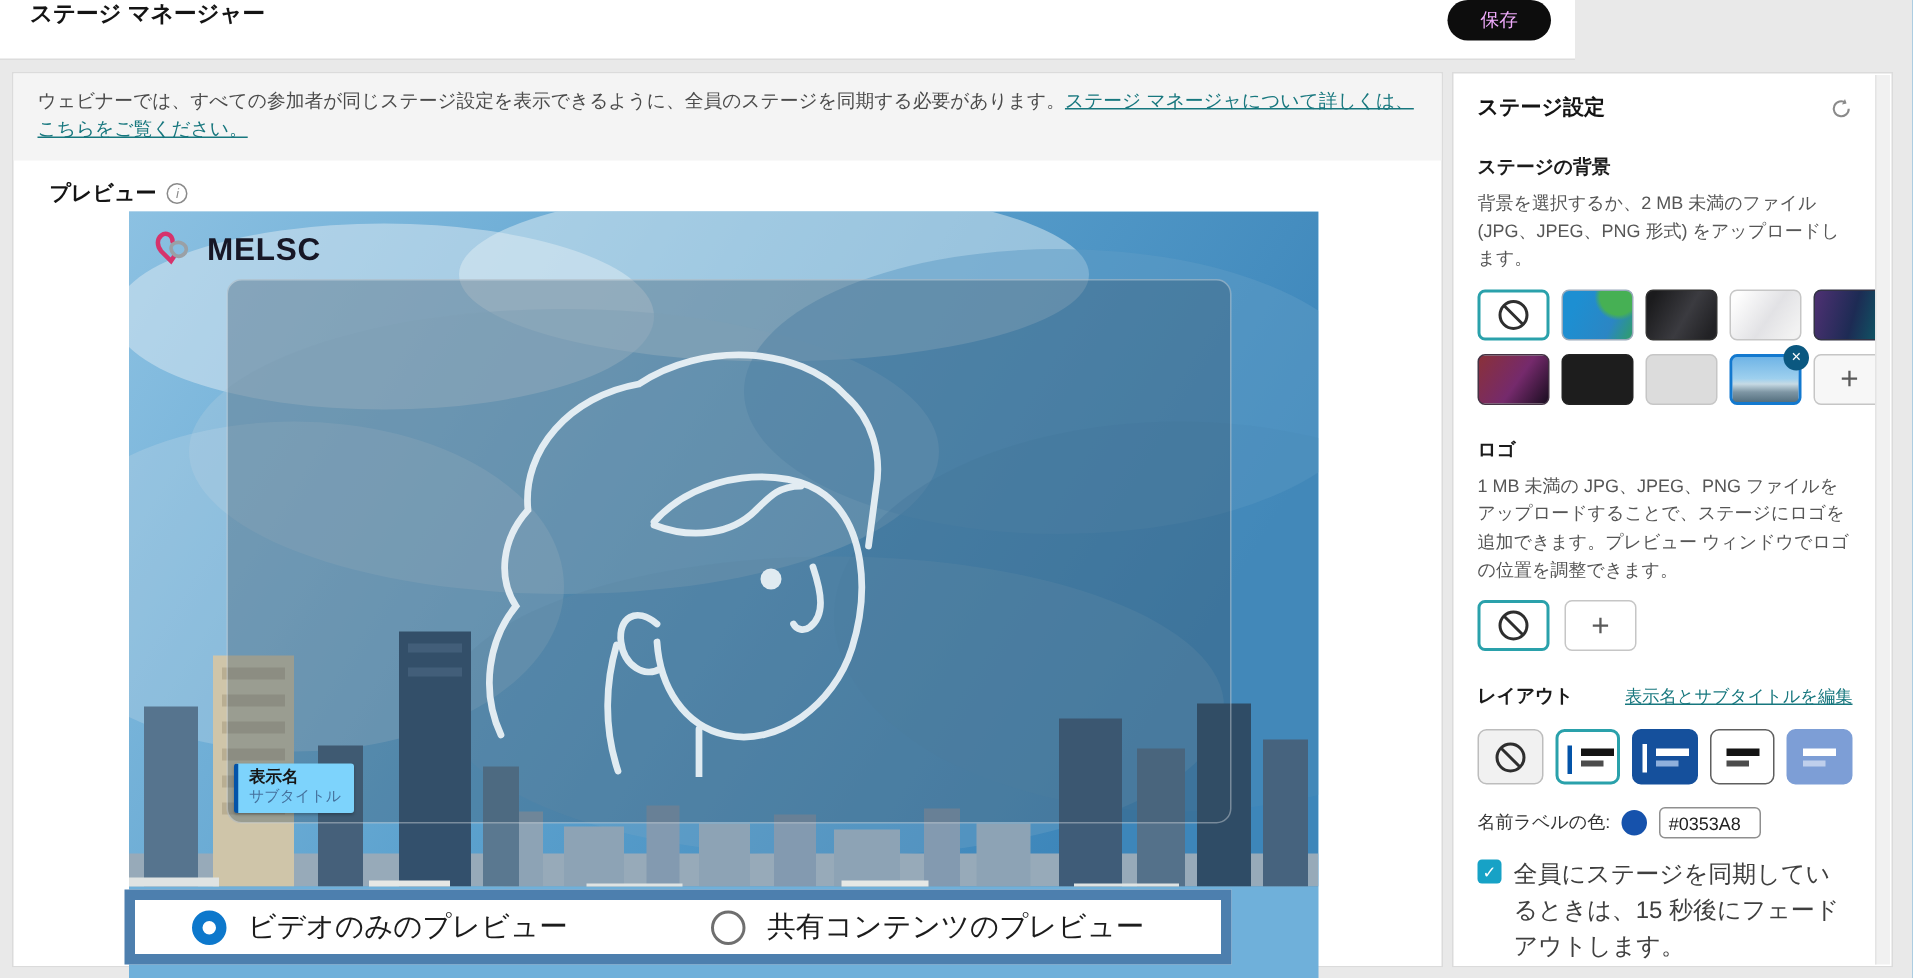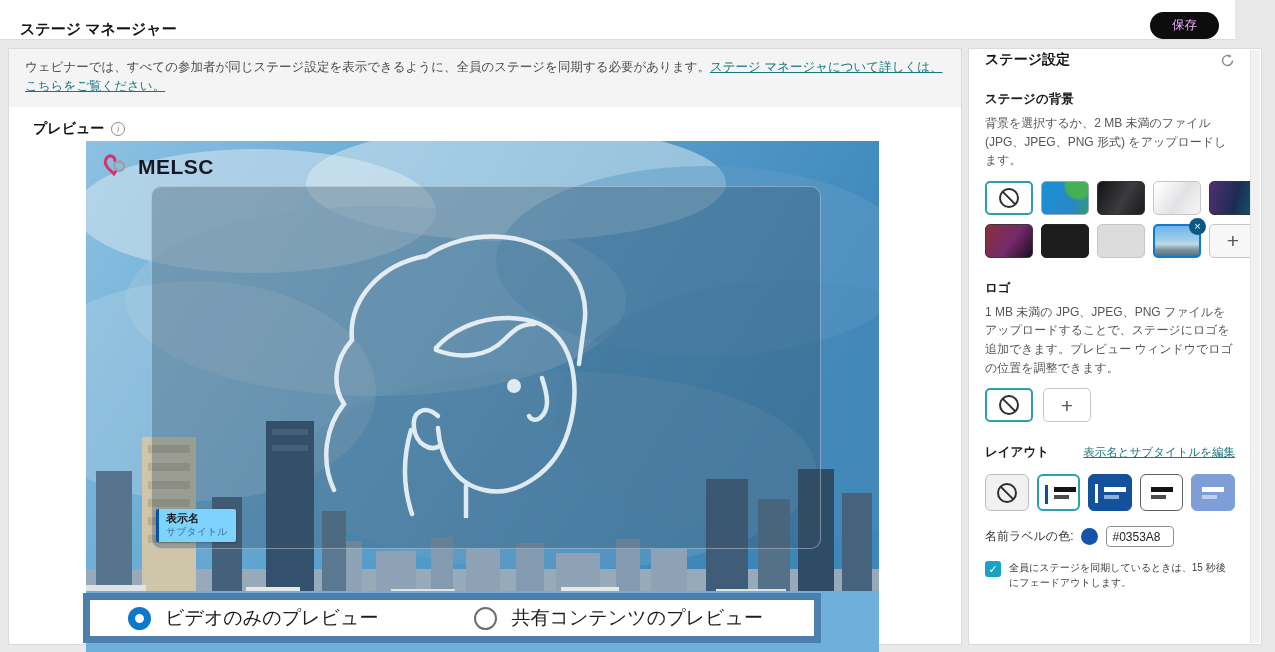--- a/index.html
+++ b/index.html
@@ -1,27 +1,27 @@
 <!DOCTYPE html>
 <html><head>
 <meta charset="utf-8">
 <style>
   * { margin:0; padding:0; box-sizing:border-box; }
   html,body { width:1275px; height:652px; overflow:hidden; }
   body { font-family:"Liberation Sans","DejaVu Sans",sans-serif; background:#e9e9e9; color:#1a1a1a; }
   .app { position:relative; width:1275px; height:652px; }
 
   
-  .top-header { position:absolute; left:0; top:0; width:1235px; height:40px; background:#ffffff; border-bottom:1px solid #dcdcdc; display:flex; align-items:flex-end; justify-content:space-between; padding:0 16px 0 20px; z-index:5;gap:18px; }
+  .top-header { position:absolute; left:0; top:0; width:1050px; height:40px; background:#ffffff; border-bottom:1px solid #dcdcdc; display:flex; align-items:flex-start; justify-content:space-between; padding:0 16px 0 20px; z-index:5;gap:18px; }
   .page-title { font-size:15px; font-weight:bold; color:#141414; }
   .save-btn { background:#0d0d0d; color:#f0abfc; border:none; border-radius:14px; height:27px; padding:0 22px; font-size:12.5px; font-family:inherit; cursor:pointer; }
 
   
   .main-panel { position:absolute; left:8px; top:48px; width:954px; height:597px; background:#ffffff; border:1px solid #dbdbdb; }
-  .sidebar { position:absolute; left:968px; top:48px; width:294px; height:597px; background:#ffffff; border:1px solid #dbdbdb; padding:2px 26px 14px 16px; }
+  .sidebar { position:absolute; left:968px; top:48px; width:294px; height:597px; background:#ffffff; border:1px solid #dbdbdb; padding:14px 26px 14px 16px; }
 
   
   .info-box { background:#f4f4f4; padding:9px 16px 10px 16px; font-size:12.5px; line-height:1.55; color:#4b4b4b; }
   .info-box b { color:#3c3c3c; }
   .info-link { color:#17777e; text-decoration:underline; cursor:pointer; }
 
   .preview-heading { display:flex; align-items:center; gap:7px; margin:13px 0 0 24px; font-size:14px; font-weight:bold; color:#141414; }
   .info-icon { display:inline-flex; align-items:center; justify-content:center; width:14px; height:14px; border:1px solid #8a8a8a; border-radius:50%; font-size:9px; font-weight:normal; color:#8a8a8a; font-style:italic; }
 
   
@@ -93,21 +93,21 @@
   .hbar2 { width:15px; height:4px; }
   .c-black { background:#141414; } .c-dgray { background:#4c4c4c; }
   .c-white { background:#ffffff; } .c-lblue { background:#8fb0dc; } .c-llblue { background:#bfcfec; }
 
   .color-row { display:flex; align-items:center; gap:8px; margin-top:15px; font-size:12px; color:#333; }
   .color-swatch { width:17px; height:17px; border-radius:50%; background:#1652ac; cursor:pointer; }
   .color-input { width:68px; height:21px; border:1px solid #8f8f8f; border-radius:4px; font-size:12px; font-family:inherit; padding:0 5px; color:#222; }
 
   .check-row { display:flex; gap:8px; margin-top:13px; }
   .checkbox { flex:0 0 auto; width:16px; height:16px; border-radius:3px; background:#17a2c6; color:#ffffff; font-size:11px; display:flex; align-items:center; justify-content:center; margin-top:1px; cursor:pointer; }
-  .check-text { font-size:10px; color:#3f3f3f; line-height:1.5; }
+  .check-text { font-size:16px; color:#3f3f3f; line-height:1.5; }
 
   .sb-scrollbar { position:absolute; right:1px; top:1px; width:10px; height:593px; background:#f1f1f1; border-left:1px solid #e4e4e4; cursor:pointer; }
 
   .heart-icon svg { display:block; }
 </style>
 </head>
 <body>
 
 <div class="app">
 

